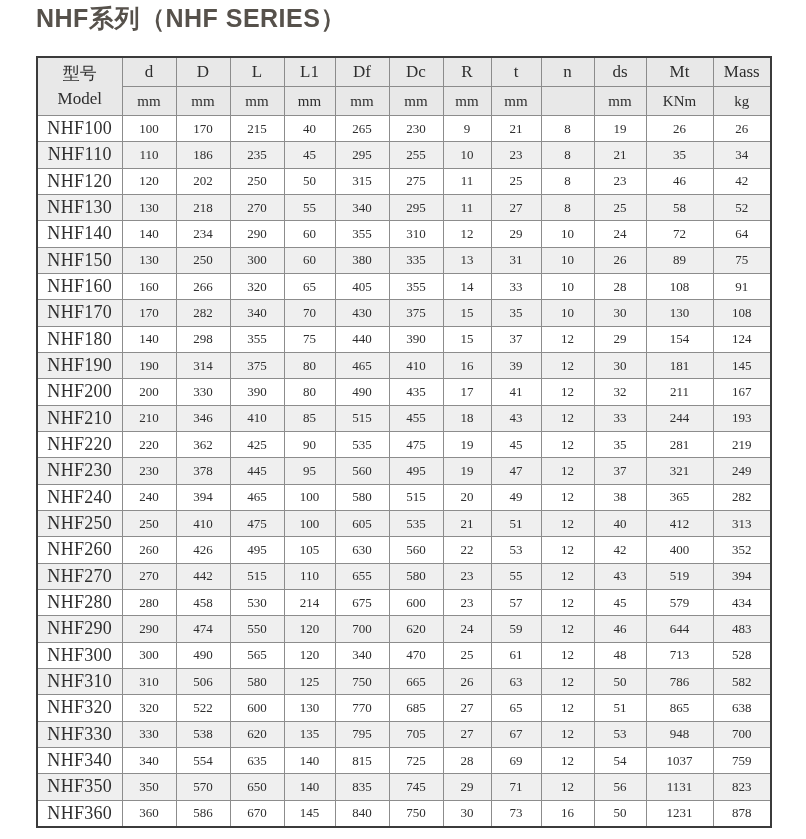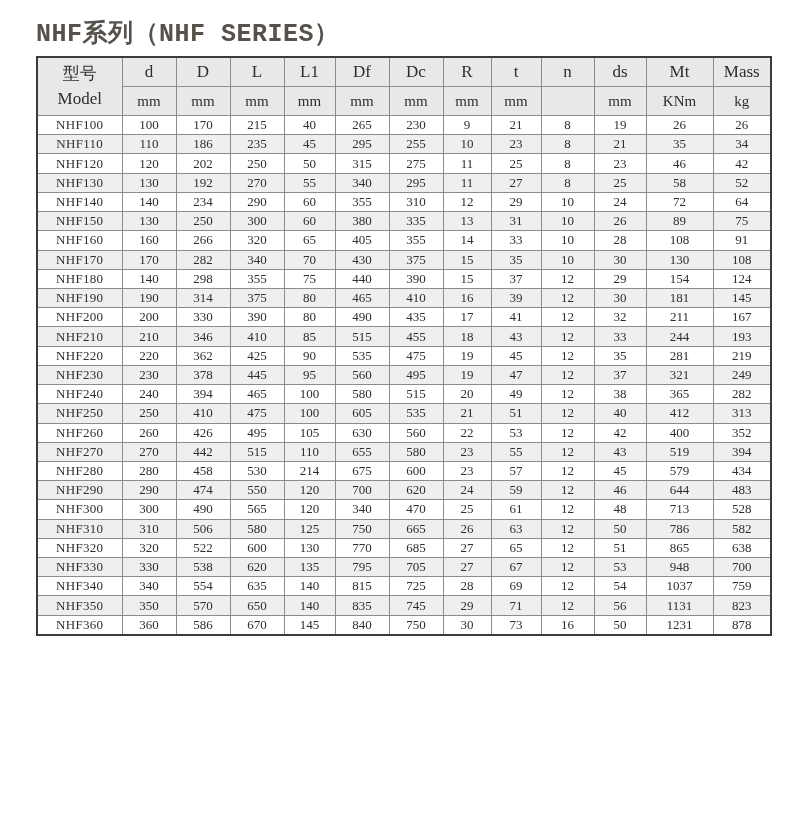--- a/index.html
+++ b/index.html
@@ -11,34 +11,34 @@
     position: relative;
     width: 806px;
     height: 839px;
     background: #ffffff;
     overflow: hidden;
     font-family: "Liberation Serif", serif;
   }
   .page-title {
     position: absolute;
     left: 36px;
-    top: 16px;
-    font-family: Liberation Mono, monospace;
+    top: 2px;
+    font-family: Liberation Sans, sans-serif;
     font-weight: bold;
     font-size: 25px;
     letter-spacing: 0.5px;
     color: var(--title-color, #56514b);
     white-space: nowrap;
   }
   table.spec-table {
     position: absolute;
     left: 36px;
     top: 56px;
     width: 734px;
-    height: 580px;
+    height: 772px;
     border-collapse: collapse;
     table-layout: fixed;
     border: 2px solid var(--border-dark, #3b3b3b);
     font-family: "Liberation Serif", serif;
     color: var(--text-color, #2e2e2e);
   }
   table.spec-table th,
   table.spec-table td {
     border: 1px solid var(--border-light, #8c8c8c);
     text-align: center;
@@ -54,21 +54,21 @@
   thead tr.units th  { font-size: 15px; height: 28px; }
   th.model-cell {
     font-size: 14px;
     line-height: 1.45;
   }
   tbody td {
     font-size: 13px;
     background: #ffffff;
   }
   tbody td.model-col {
-    font-size: 13px;
+    font-size: 18px;
     letter-spacing: 0.3px;
   }
   tbody tr:nth-child(even) td {
     background: var(--stripe-bg, #efefef);
   }
   col.c-model { width: 85px; }
   col.c-d  { width: 54px; }
   col.c-D  { width: 54px; }
   col.c-L  { width: 54px; }
   col.c-L1 { width: 51px; }
@@ -179,21 +179,21 @@
           <td>11</td>
           <td>25</td>
           <td>8</td>
           <td>23</td>
           <td>46</td>
           <td>42</td>
         </tr>
         <tr>
           <td class="model-col">NHF130</td>
           <td>130</td>
-          <td>192</td>
+          <td>218</td>
           <td>270</td>
           <td>55</td>
           <td>340</td>
           <td>295</td>
           <td>11</td>
           <td>27</td>
           <td>8</td>
           <td>25</td>
           <td>58</td>
           <td>52</td>

